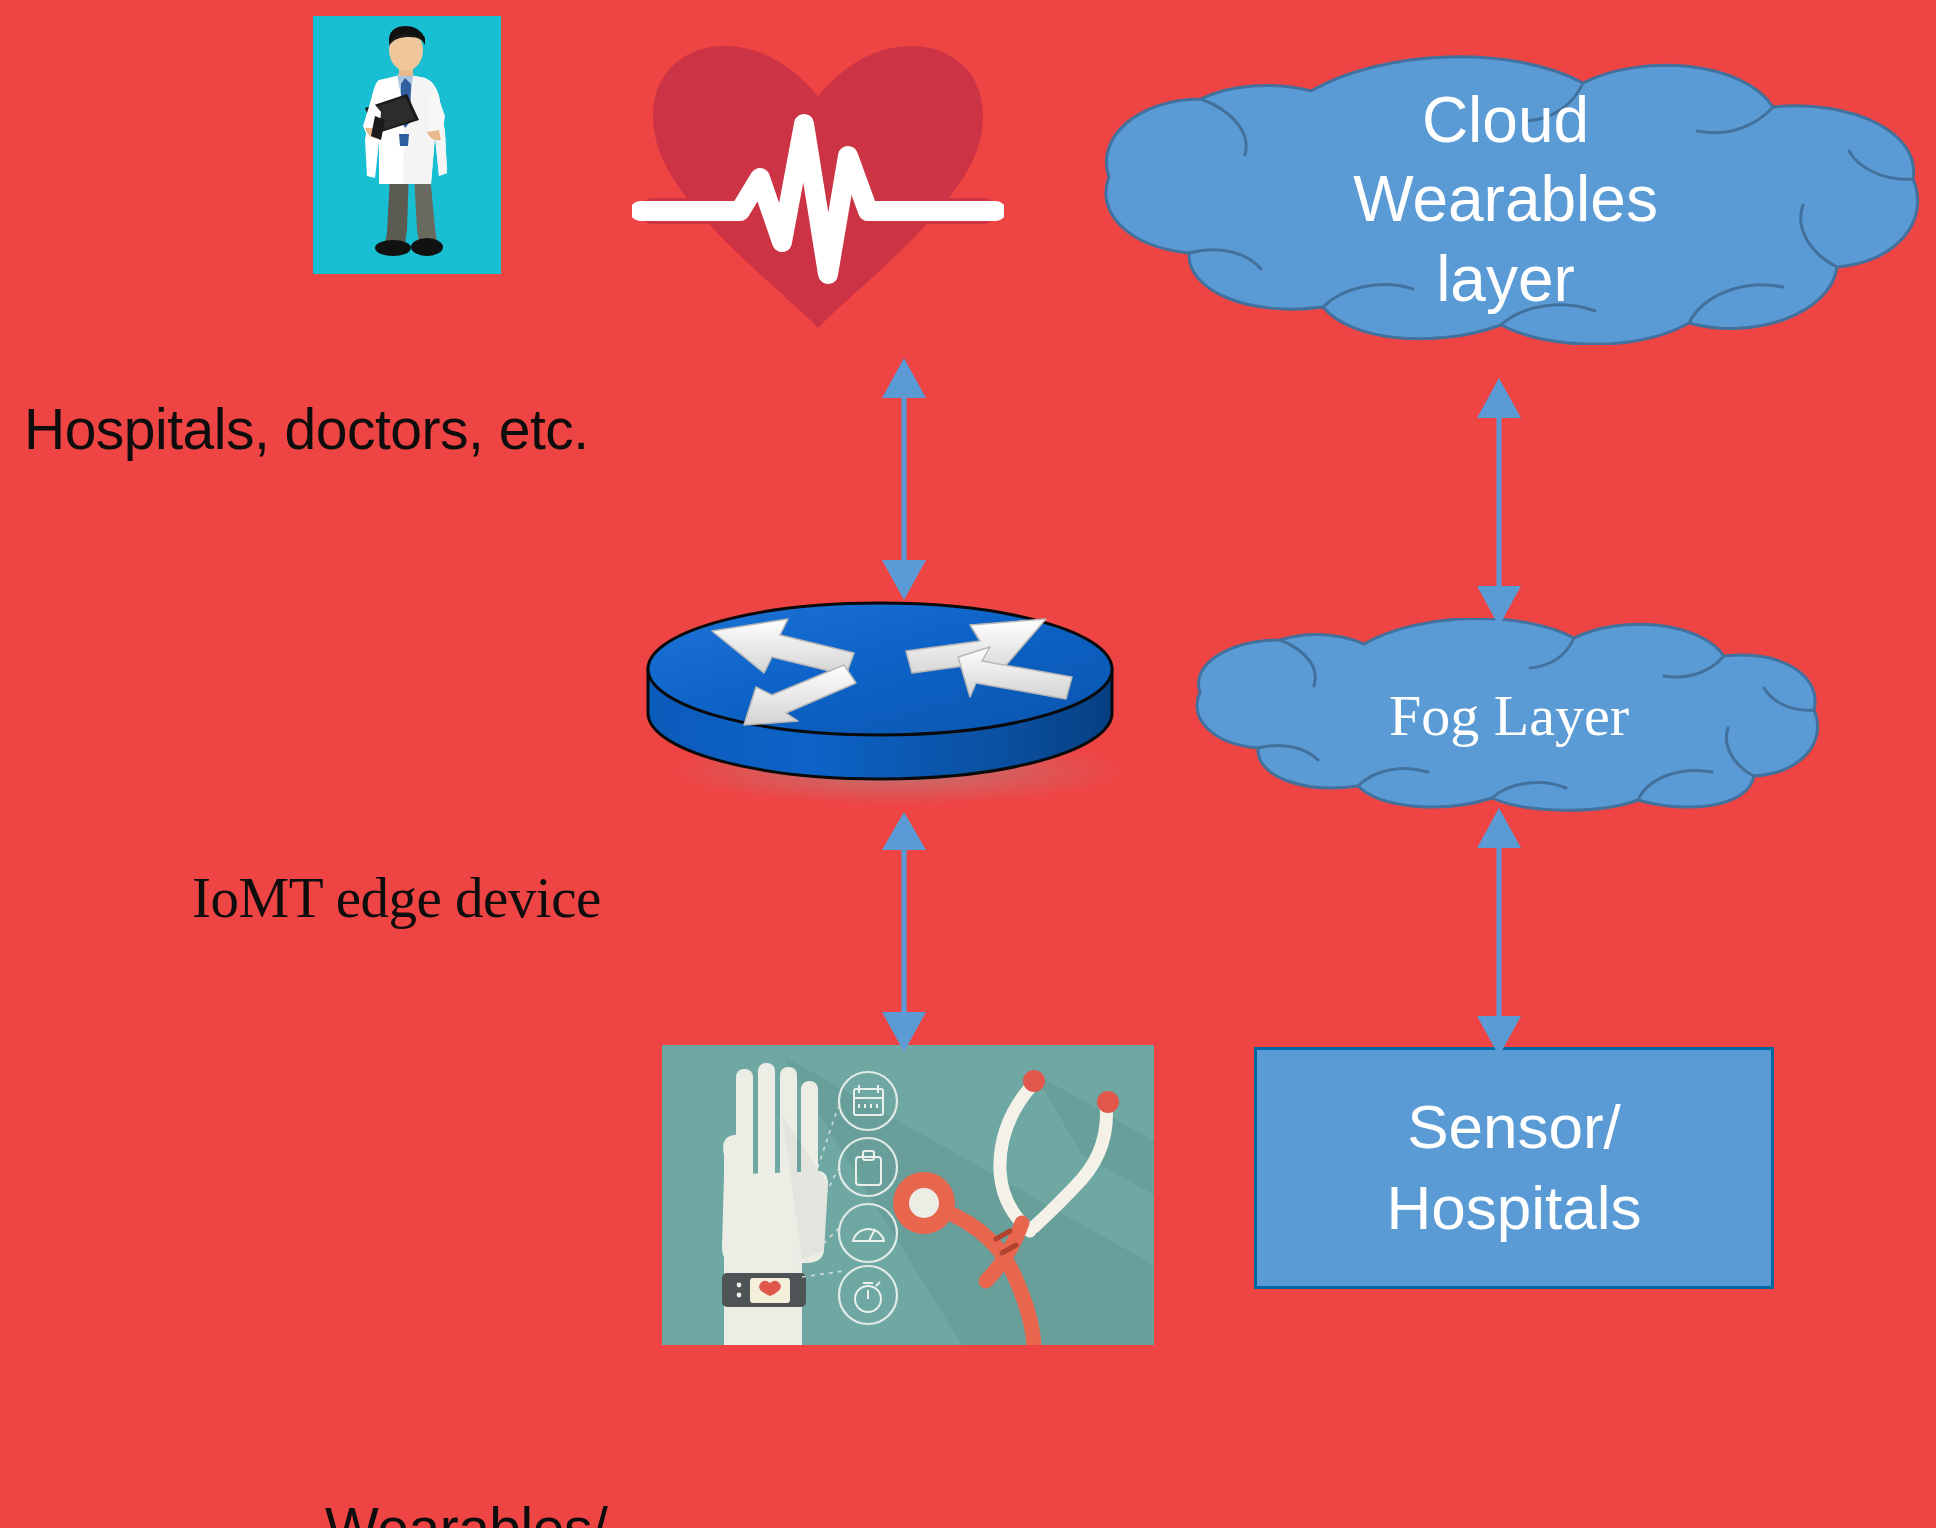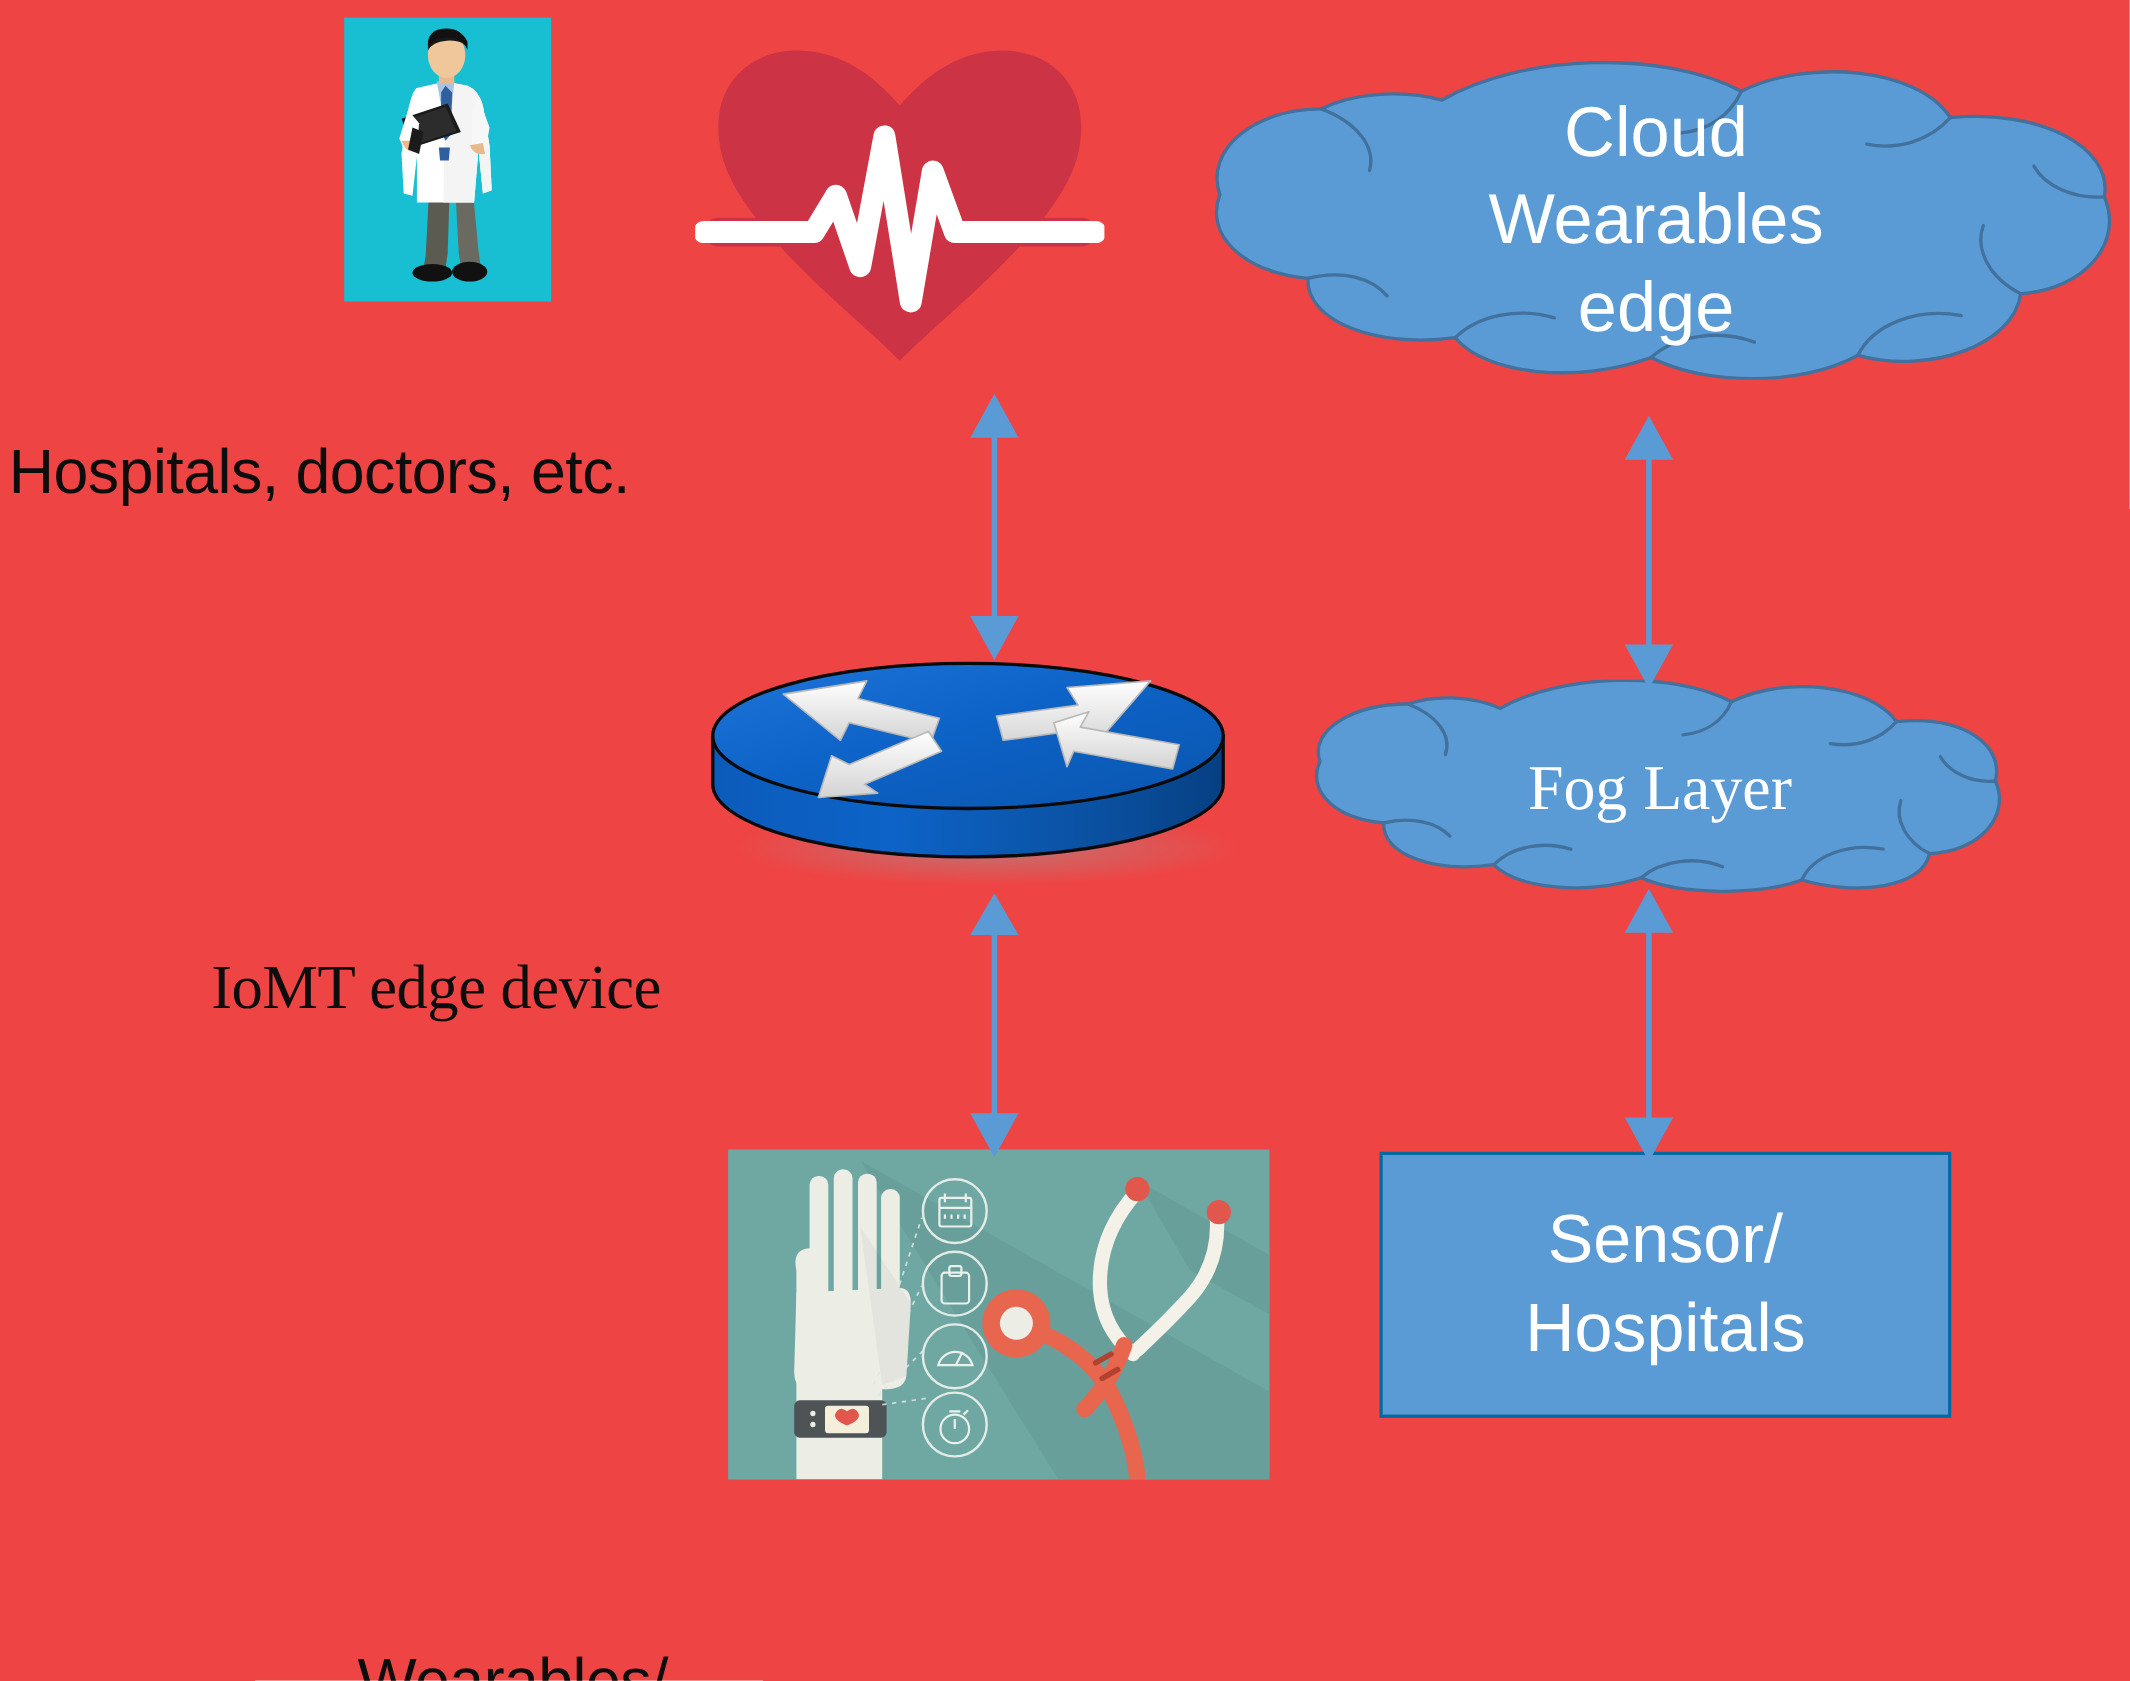--- a/index.html
+++ b/index.html
@@ -58,21 +58,21 @@
 
   
   .arrow{position:absolute;}
   .arrow svg{display:block;width:100%;height:100%;}
   #arrow-heart-router{left:878px;top:358px;width:52px;height:242px;}
   #arrow-cloud-fog{left:1473px;top:378px;width:52px;height:248px;}
   #arrow-router-wearables{left:878px;top:812px;width:52px;height:240px;}
   #arrow-fog-sensor{left:1473px;top:808px;width:52px;height:248px;}
 
   
-  #lbl-hospitals{left:8px;top:396px;}
+  #lbl-hospitals{left:24px;top:396px;}
   #lbl-iomt{left:192px;top:864px;font-family:Liberation Serif, serif;}
   #lbl-wearables{left:325px;top:1360px;}
 </style>
 </head>
 <body>
 
 <div class="stage">
 
   <div class="abs doctor-img">
     <svg viewBox="0 0 188 258" xmlns="http://www.w3.org/2000/svg">
@@ -147,21 +147,21 @@
         <path d="M606 268 C 620 240 660 224 700 232"></path>
         <path d="M754 212 C 726 198 712 172 720 150"></path>
         <path d="M830 124 C 802 126 776 114 766 96"></path>
         <path d="M690 52 C 672 72 644 82 614 76"></path>
         <path d="M500 28 C 490 50 470 64 444 66"></path>
       </g>
     </svg>
     <div class="cloud-text">
       <span>Cloud</span>
       <span>Wearables</span>
-      <span>edge</span>
+      <span>layer</span>
     </div>
   </div>
 
   <div class="cloud" id="cloud-fog">
     <svg viewBox="0 0 630 196" preserveAspectRatio="none" xmlns="http://www.w3.org/2000/svg">
       <path d="M170 26
                C 226 -6 328 -8 380 20
                C 428 -4 506 4 530 38
                C 592 32 628 60 620 92
                C 634 124 606 156 560 158

